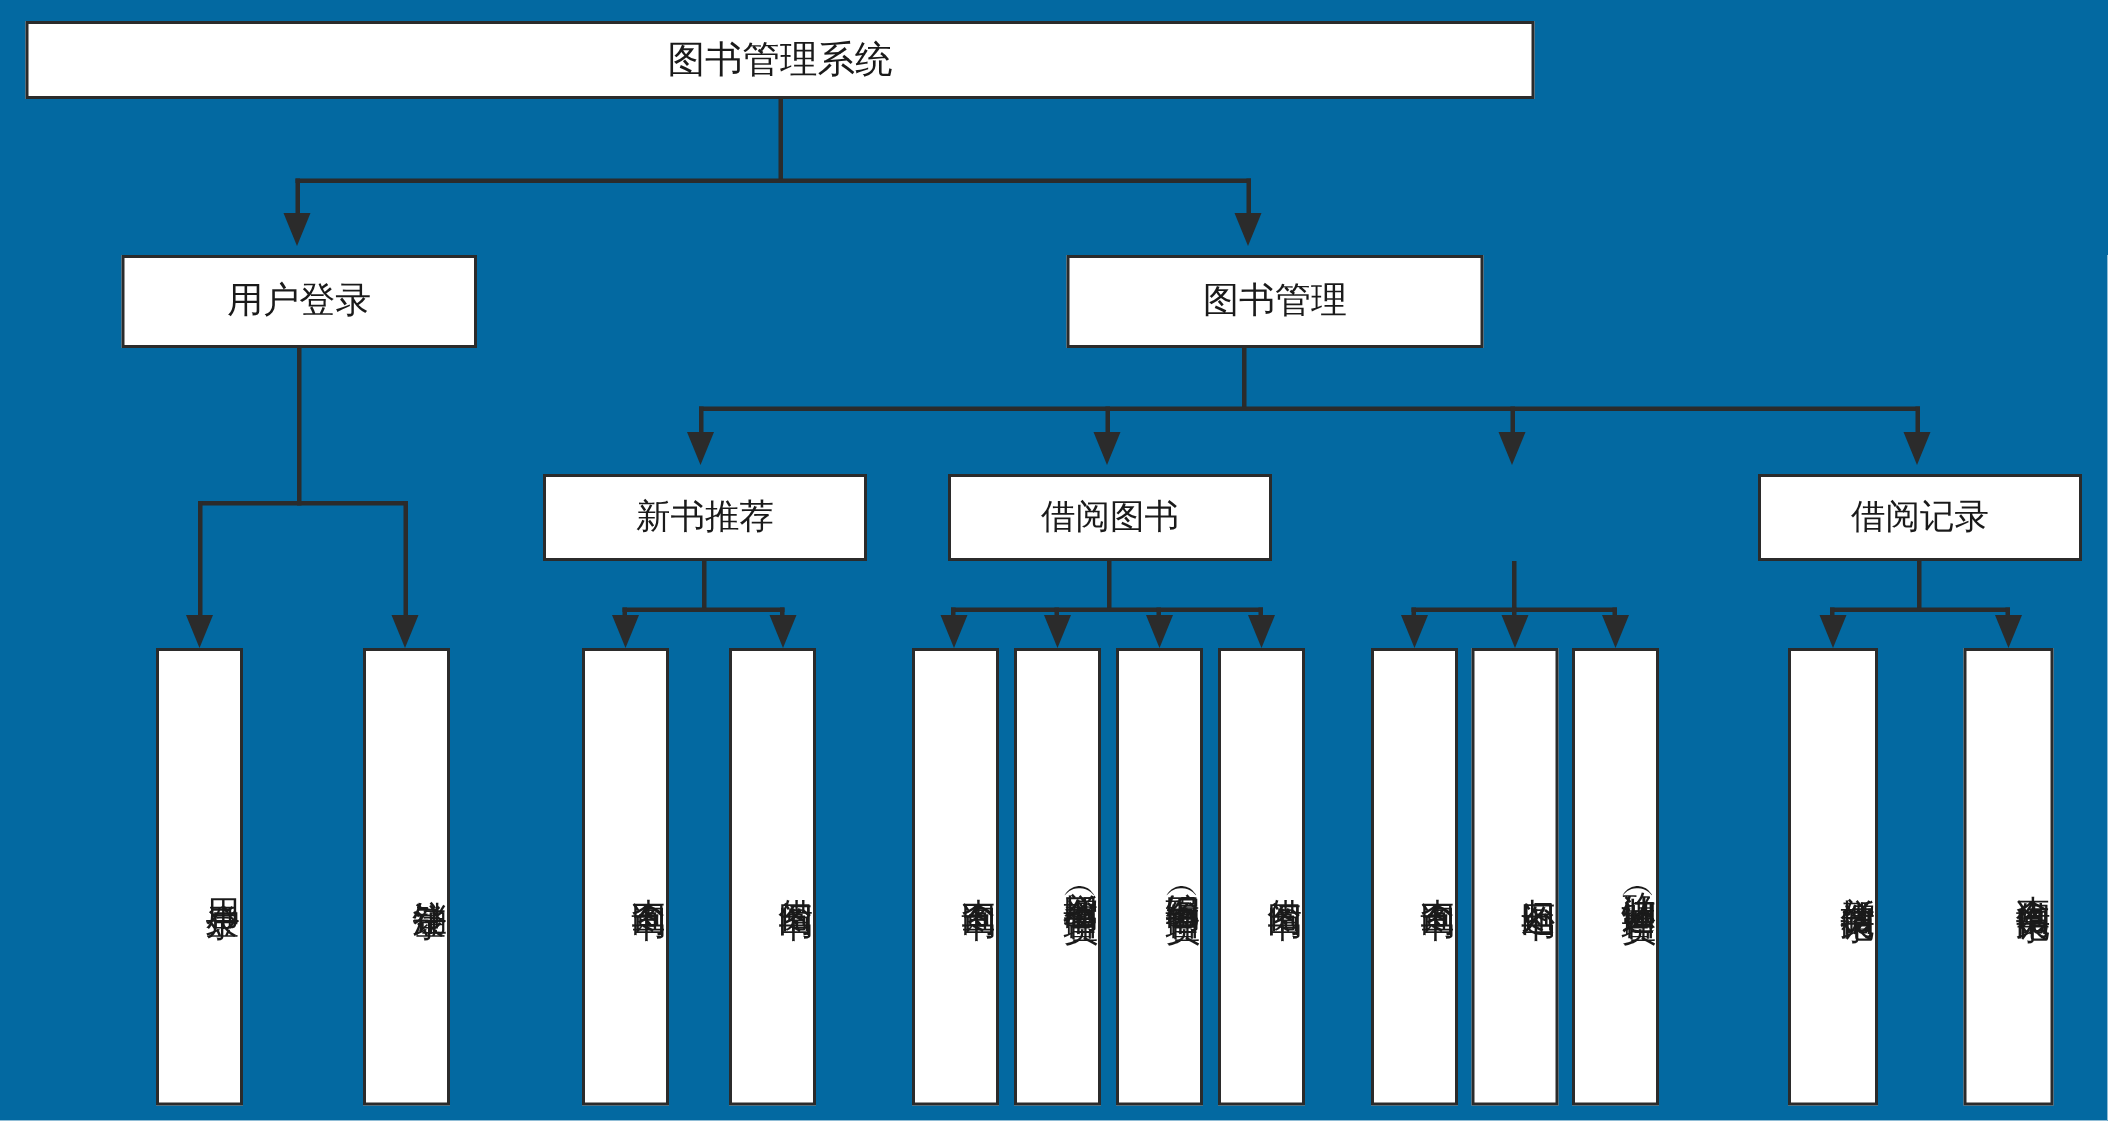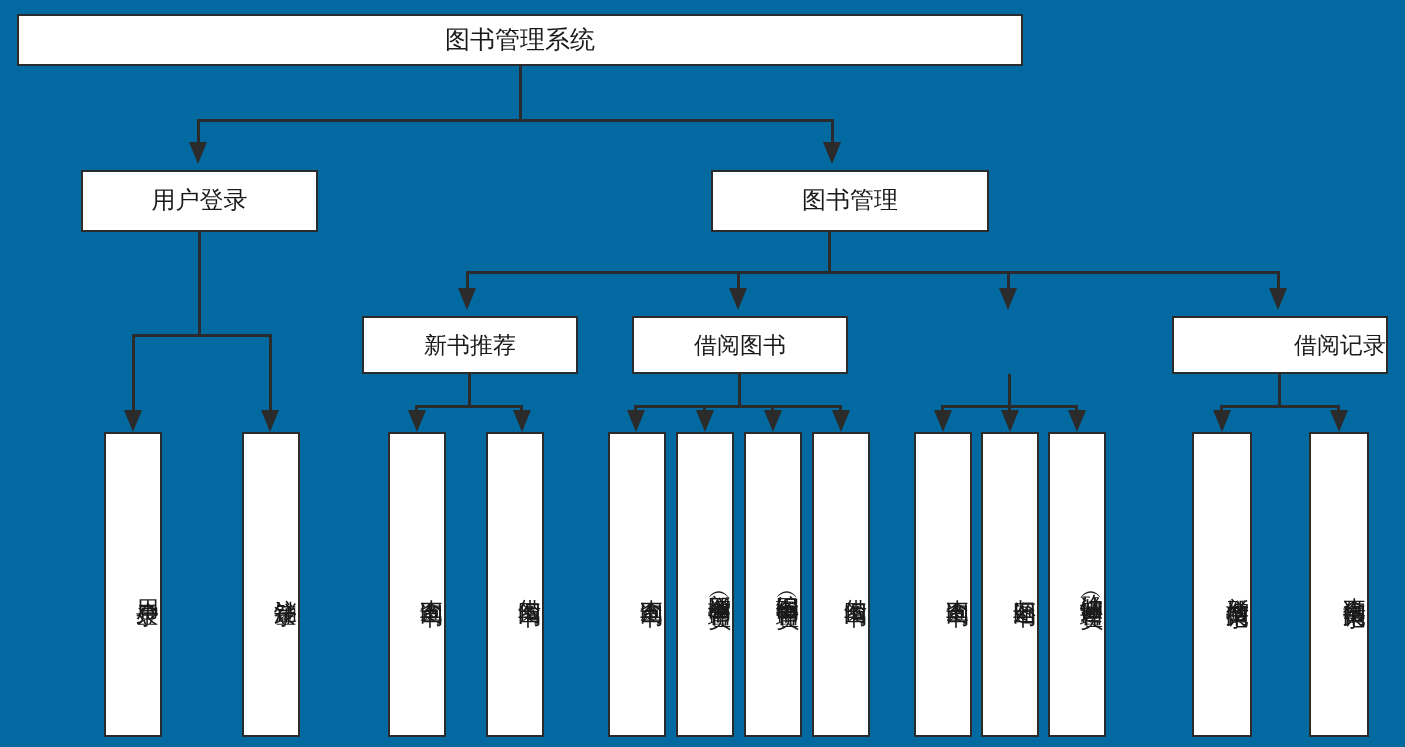--- a/index.html
+++ b/index.html
@@ -116,21 +116,21 @@
   <div class="arrow" style="left:729px; top:288px;"></div>
   <div class="arrow" style="left:999px; top:288px;"></div>
   <div class="arrow" style="left:1269px; top:288px;"></div>
 
   <div class="node lvl3" style="left:362px; top:316px; width:216px; height:58px;">
     <span>新书推荐</span>
   </div>
   <div class="node lvl3" style="left:632px; top:316px; width:216px; height:58px;">
     <span>借阅图书</span>
   </div>
-  <div class="node lvl3" style="left:1172px; top:316px; width:216px; height:58px;justify-content:flex-end;">
+  <div class="node lvl3" style="left:1172px; top:316px; width:216px; height:58px;">
     <span>借阅记录</span>
   </div>
 
   <div class="edge v" style="left:468px; top:374px; height:34px;"></div>
   <div class="edge h" style="left:415px; top:405px; width:108px;"></div>
   <div class="edge v" style="left:415px; top:405px; height:8px;"></div>
   <div class="edge v" style="left:520px; top:405px; height:8px;"></div>
   <div class="arrow" style="left:408px; top:410px;"></div>
   <div class="arrow" style="left:513px; top:410px;"></div>
 

